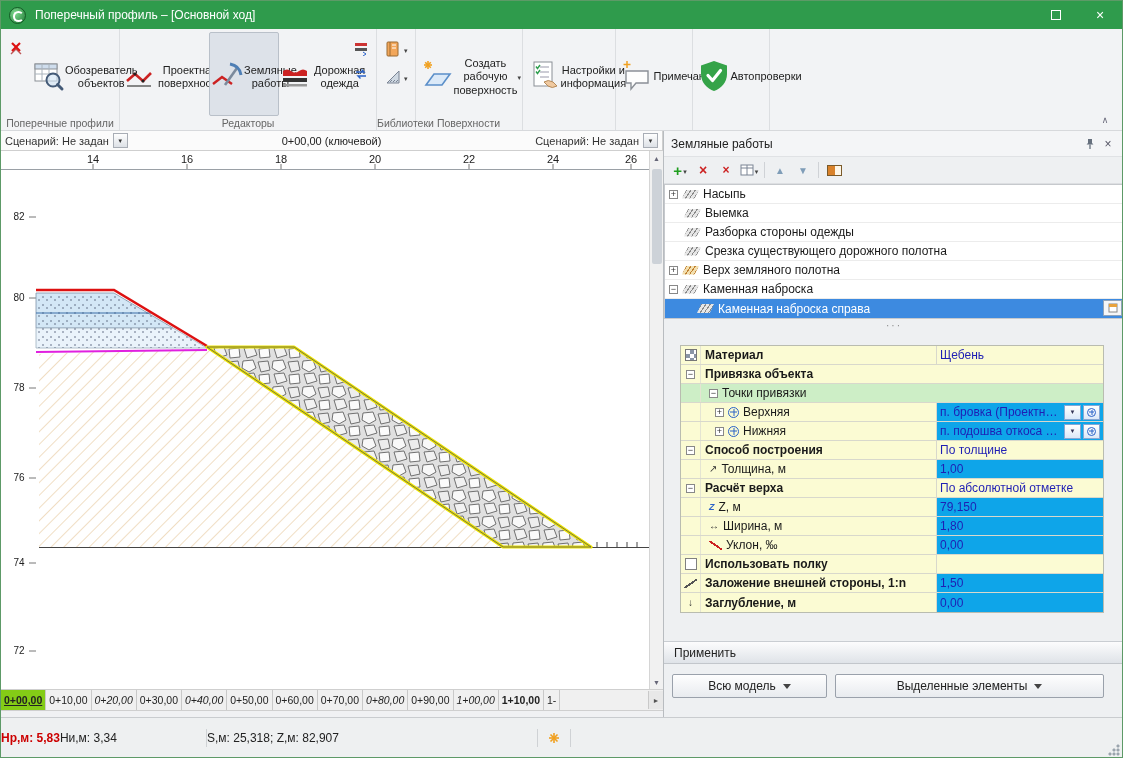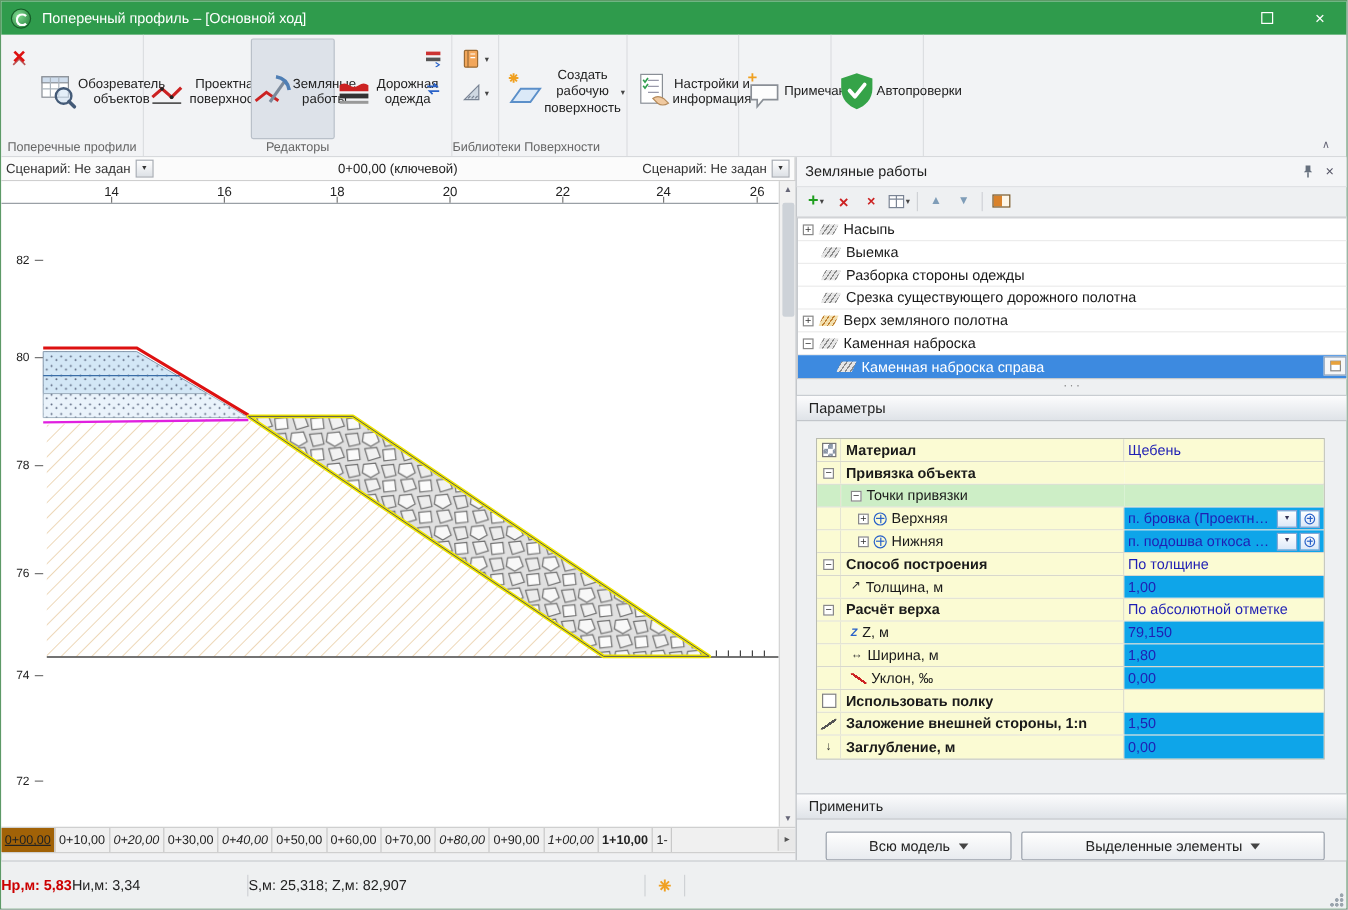--- a/index.html
+++ b/index.html
@@ -38,21 +38,21 @@
 
   
   .canvas{position:absolute;left:0;top:150px;width:648px;height:538px;background:#fff}
   .vscroll{position:absolute;left:648px;top:150px;width:14px;height:538px;background:#f1f1f1;border-left:1px solid #d5d5d5}
   .vs-arrow{position:absolute;left:0;width:13px;height:14px;display:flex;align-items:center;justify-content:center;font-size:7px;color:#667}
   .vs-thumb{position:absolute;left:1.5px;top:18px;width:10px;height:95px;background:#cdd2d8;border-radius:2px}
 
   
   .tabs{position:absolute;left:0;top:688px;width:662px;height:22px;background:#f0f0f0;border-top:1px solid #cfcfcf;border-bottom:1px solid #cfcfcf;display:flex;align-items:stretch;font-size:10.5px;overflow:hidden}
   .tab{display:flex;align-items:center;justify-content:center;padding:0 3px;border-right:1px solid #c9c9c9;color:#222;white-space:nowrap}
-  .tab.active{background:#a16207;font-weight:normal;text-decoration:underline}
+  .tab.active{background:#84cc16;font-weight:bold;text-decoration:underline}
   .tab.italic{font-style:italic}
   .tab.bold{font-weight:bold}
   .tab-nav{position:absolute;right:0;top:1px;bottom:1px;width:15px;display:flex;align-items:center;justify-content:center;background:#e8e8e8;border-left:1px solid #c9c9c9;color:#555;font-size:7px}
 
   
   .panel{position:absolute;left:662px;top:130px;width:461px;height:586px;background:#eef0f2;border-left:1px solid #b8bcc0;display:flex;flex-direction:column}
   .panel-header{height:26px;display:flex;align-items:center;padding:0 7px;color:#222;background:#f4f5f7;border-bottom:1px solid #e0e2e5}
   .panel-title{flex:1}
   .phicon{width:18px;height:18px;display:flex;align-items:center;justify-content:center;color:#556;font-size:12px}
   .ptoolbar{height:27px;display:flex;align-items:center;gap:1px;padding:0 5px;border-bottom:1px solid #dddfe2}
@@ -102,21 +102,21 @@
   .cross-icon::after{content:"";position:absolute;top:50%;left:1px;right:1px;height:1px;background:#2a62c8;transform:translateY(-50%)}
   .checkbox{width:12px;height:12px;border:1px solid #808080;background:#fff;flex:0 0 auto}
   .slope-line{width:13px;height:9px;background:linear-gradient(to top right,transparent 45%,#c22 45%,#c22 58%,transparent 58%);flex:0 0 auto}
   .diag-line{width:13px;height:9px;background:linear-gradient(to bottom right,transparent 45%,#555 45%,#555 58%,transparent 58%);flex:0 0 auto}
   .mini-btn{width:17px;height:15px;margin-left:2px;border:1px solid #86a7d4;background:linear-gradient(#fff,#dce8f8);display:flex;align-items:center;justify-content:center;font-size:6px;color:#335;flex:0 0 auto}
   .mini-cross{width:9px;height:9px;border-radius:50%;border:1px solid #2a62c8;position:relative}
   .mini-cross::before{content:"";position:absolute;left:50%;top:1px;bottom:1px;width:1px;background:#2a62c8;transform:translateX(-50%)}
   .mini-cross::after{content:"";position:absolute;top:50%;left:1px;right:1px;height:1px;background:#2a62c8;transform:translateY(-50%)}
   .val-text{overflow:hidden;white-space:nowrap;flex:1}
 
-  .apply-row{display:flex;gap:8px;margin:10px 20px 0 24px}
+  .apply-row{display:flex;gap:8px;margin:10px 20px 0 8px}
   .abtn{height:24px;border:1px solid #9aa1ab;background:linear-gradient(#fefefe,#e8ebef);display:flex;align-items:center;justify-content:center;gap:7px;font-size:12px;color:#222;border-radius:2px}
   .abtn .chev{width:0;height:0;border-left:4px solid transparent;border-right:4px solid transparent;border-top:5px solid #444}
   .abtn.whole{width:155px}
   .abtn.sel-el{flex:1}
 
   
   .statusbar{position:absolute;left:0;top:716px;width:100%;height:41px;background:#eef0f1;border-top:1px solid #c9cccf;display:flex;align-items:center;font-size:12px;color:#222}
   .st-seg{padding:0 0;display:flex;gap:0;align-items:center;height:100%}
   .st-sep{width:1px;height:18px;background:#cfd2d5}
   .hp{color:#cc0000;font-weight:bold}
@@ -542,23 +542,20 @@
             <rect x="1" y="1" width="8" height="3" fill="#e8a23c"></rect>
           </svg>
         </span>
       </div>
     </div>
 
     <div class="splitter">
         <span>···</span>
       </div>
 
-    <div class="sec-header params">
-      <span>Параметры</span>
-    </div>
 
     <div class="grid">
       <div class="grow">
         <span class="gg">
             <span class="mat-icon"></span>
           </span>
         <span class="gl lbl-bold">Материал</span>
         <span class="gv yellow">Щебень</span>
       </div>
       <div class="grow group">

